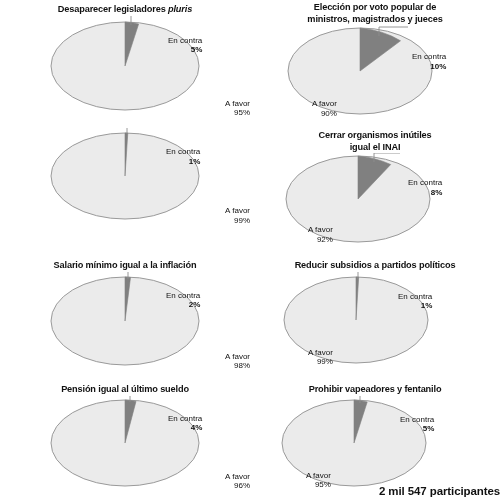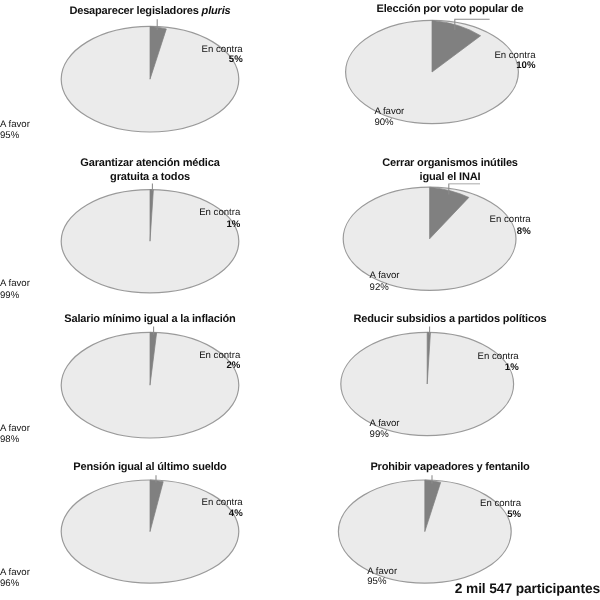--- a/index.html
+++ b/index.html
@@ -64,21 +64,21 @@
     text-align: right;
     white-space: nowrap;
   }
   .callout .c-label { font-weight: normal; }
   .callout .c-val { font-weight: bold; display: block; }
 
   .infavor {
     position: absolute;
     font-size: 8px;
     line-height: 9.5px;
-    text-align: left;
+    text-align: right;
     white-space: nowrap;
     color: #111111;
   }
   .infavor .f-label { font-weight: normal; display: block; }
   .infavor .f-val { font-weight: normal; display: block; }
 
   .footer {
     position: absolute;
     left: 0;
     bottom: 3px;
@@ -114,43 +114,40 @@
         <div class="infavor" style="left:0; right:0; top:83px;">
           <span class="f-label">A favor</span>
           <span class="f-val">95%</span>
         </div>
       </div>
     </div>
 
     <div class="chart-cell">
       <div class="chart-title title-2line">
         <span>Elección por voto popular de</span><br>
+        <span>ministros, magistrados y jueces</span>
       </div>
       <div class="pie-wrap">
         <svg class="pie-svg" width="176" height="92" viewBox="0 0 176 92" style="margin-left:34px;">
           <ellipse cx="76" cy="46" rx="72" ry="43" fill="#ebebeb" stroke="#9a9a9a" stroke-width="1"></ellipse>
           <path d="M76 46 L76 3 A72 43 0 0 1 116.5 15.8 Z" fill="#808080" stroke="#808080" stroke-width="0.6"></path>
           <polyline points="95,11 95,2 124,2" fill="none" stroke="#8c8c8c" stroke-width="0.9"></polyline>
         </svg>
         <div class="callout" style="left:162px; top:27px;">
           <span class="c-label">En contra</span>
           <span class="c-val">10%</span>
         </div>
         <div class="infavor" style="left:62px; top:74px;">
           <span class="f-label">A favor</span>
           <span class="f-val">90%</span>
         </div>
       </div>
     </div>
 
     <div class="chart-cell">
-      <div class="chart-title title-2line">
-        <span>Garantizar atención médica</span><br>
-        <span>gratuita a todos</span>
-      </div>
       <div class="pie-wrap">
         <svg class="pie-svg" width="176" height="92" viewBox="0 0 176 92">
           <ellipse cx="88" cy="48" rx="74" ry="43" fill="#ebebeb" stroke="#9a9a9a" stroke-width="1"></ellipse>
           <path d="M88 48 L88 5 A74 43 0 0 1 90.8 5.1 Z" fill="#808080" stroke="#808080" stroke-width="0.6"></path>
           <polyline points="90,6 90,-2 125,-2" fill="none" stroke="#8c8c8c" stroke-width="0.9"></polyline>
         </svg>
         <div class="callout" style="left:166px; top:19px;">
           <span class="c-label">En contra</span>
           <span class="c-val">1%</span>
         </div>

